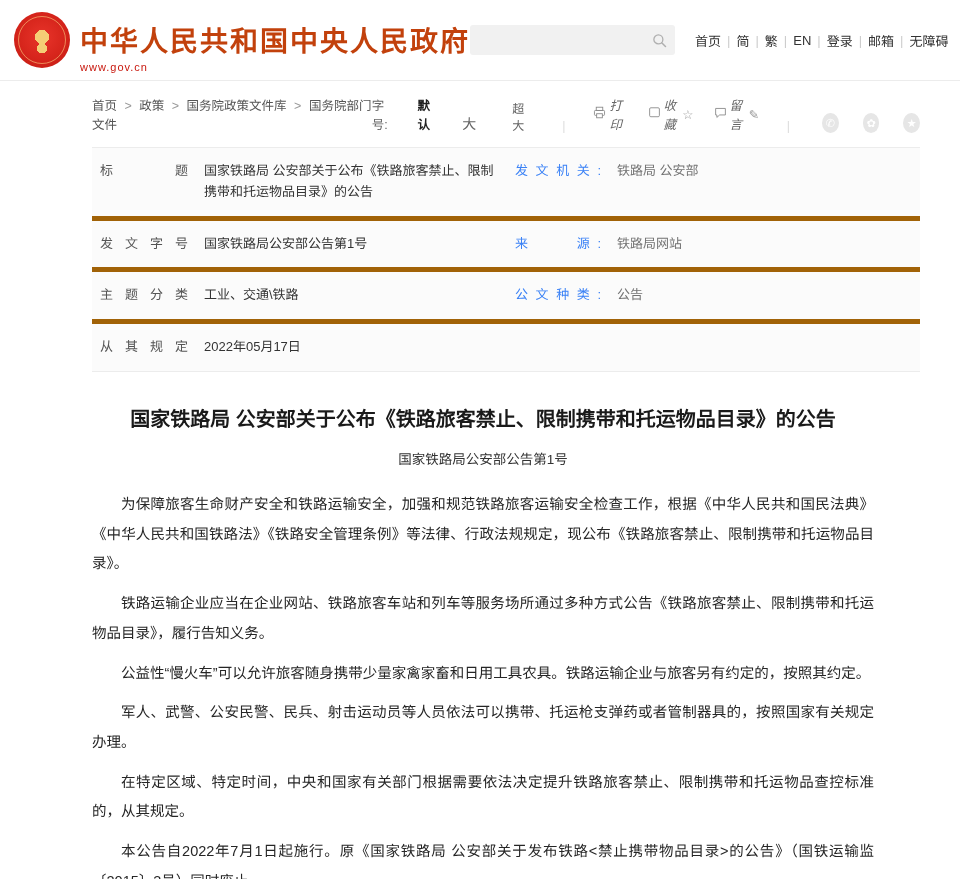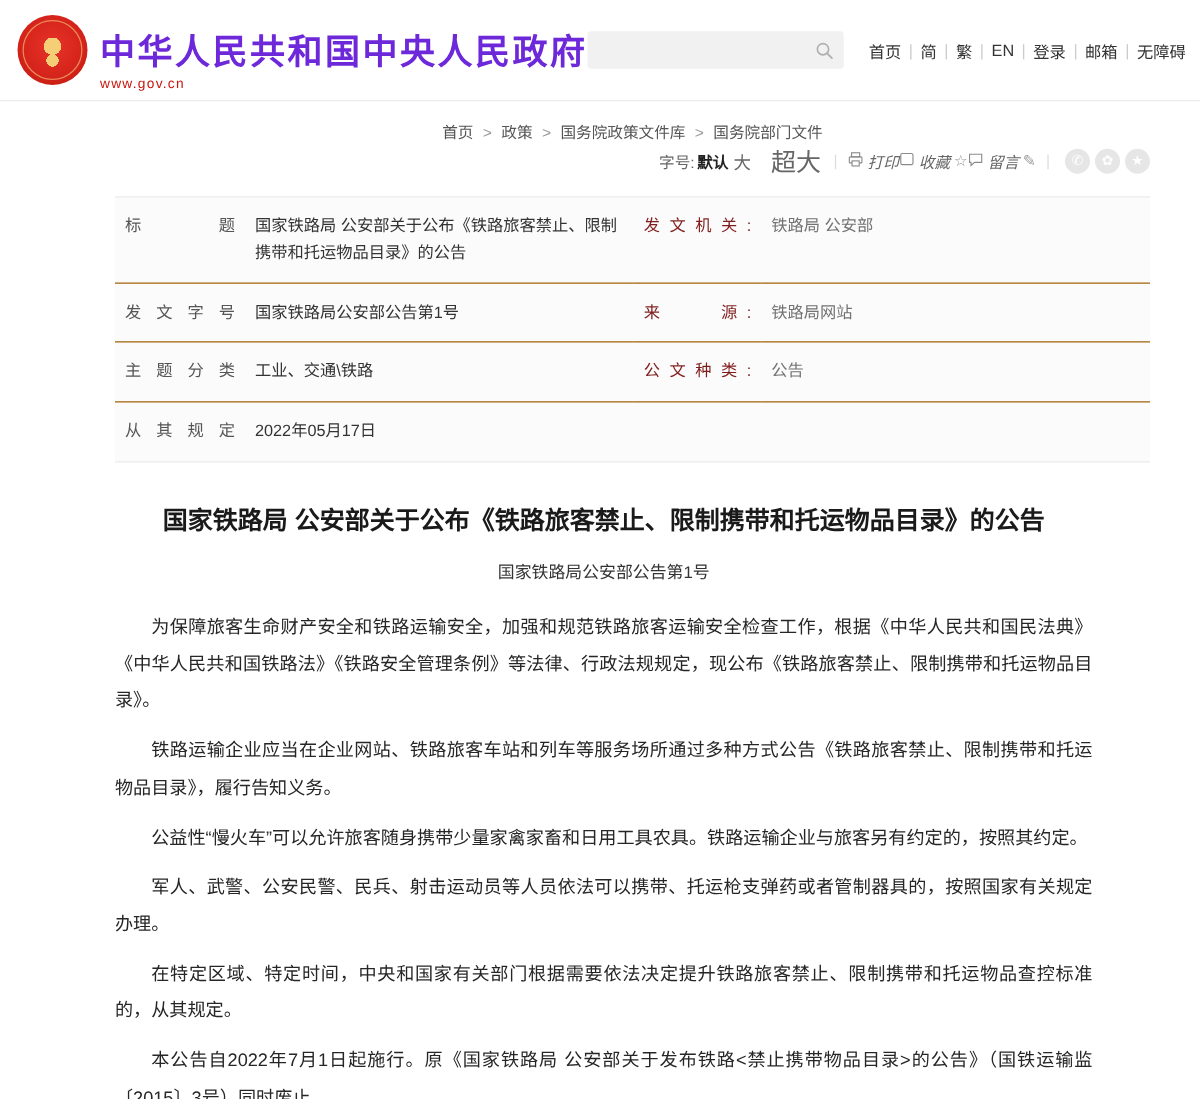--- a/index.html
+++ b/index.html
@@ -43,21 +43,21 @@
     position:absolute;left:4px;top:4px;right:4px;bottom:4px;
     border-radius:50%;
     border:1px solid rgba(255,220,140,.55);
   }
   .brand{display:flex;flex-direction:column;justify-content:center;}
   .brand-title{
     font-family:"DejaVu Serif","Liberation Serif",serif;
     font-weight:bold;
     font-size:28px;
     letter-spacing:2px;
-    color:#6d28d9;
+    color:#c2410c;
     line-height:1.15;
     white-space:nowrap;
     margin-top:19px;
   }
   .brand-sub{
     font-size:11px;
     color:#c8170d;
     letter-spacing:1px;
     margin-top:2px;
   }
@@ -95,35 +95,34 @@
 
   
   .header-rule{height:1px;background:#ececec;}
 
   
   .crumb-bar{
     display:flex;align-items:center;
     padding:14px 40px 12px 92px;
     font-size:12.5px;color:#555;
     box-sizing:border-box;
-    flex-direction:column;
   }
   .crumb a{color:#555;text-decoration:none;}
   .crumb .sepc{margin:0 4px;color:#999;}
   .crumb-tools{
     margin-left:auto;
-    display:flex;align-items:center;
+    display:flex;align-items:flex-end;
     font-size:12.5px;color:#666;
-    gap:0;
+    gap:20px;
   }
   .fs-label{color:#666;}
   .fs-opt{color:#666;padding:0 2px;}
   .fs-opt.active{color:#222;font-weight:bold;}
   .fs-opt.big{font-size:14px;}
-  .fs-opt.bigger{font-size:20px;margin-left:12px;}
+  .fs-opt.bigger{font-size:12px;margin-left:12px;}
   .vbar{color:#ddd;margin:0 8px;}
   .tool-item{display:inline-flex;align-items:center;gap:3px;color:#666;font-style:italic;}
   .round-ico{
     width:20px;height:20px;border-radius:50%;
     background:#e6e6e6;color:#fff;
     display:inline-flex;align-items:center;justify-content:center;
     font-size:11px;
     margin-left:4px;
   }
 
@@ -135,34 +134,34 @@
   }
   table.meta{
     width:100%;
     border-collapse:collapse;
     font-size:13px;
     color:#333;
     table-layout:fixed;
   }
   table.meta td{
     padding:13px 8px;
-    border-bottom:1px solid #a16207;
+    border-bottom:5px solid #a16207;
     vertical-align:top;
     line-height:1.6;
   }
   td.k{
     width:88px;
     color:#555;
     text-align:justify;
     text-align-last:justify;
     padding-left:14px;
     white-space:nowrap;
   }
   td.v{color:#333;}
-  td.k2{width:86px;color:#7f1d1d;text-align:justify;text-align-last:justify;white-space:nowrap;}
+  td.k2{width:86px;color:#3b82f6;text-align:justify;text-align-last:justify;white-space:nowrap;}
   td.v2{color:#737373;}
   tr.last td{border-bottom:1px solid #ececec;}
 
   
   .article{
     padding:26px 86px 10px 92px;
     box-sizing:border-box;
   }
   .doc-title{
     font-size:20px;

